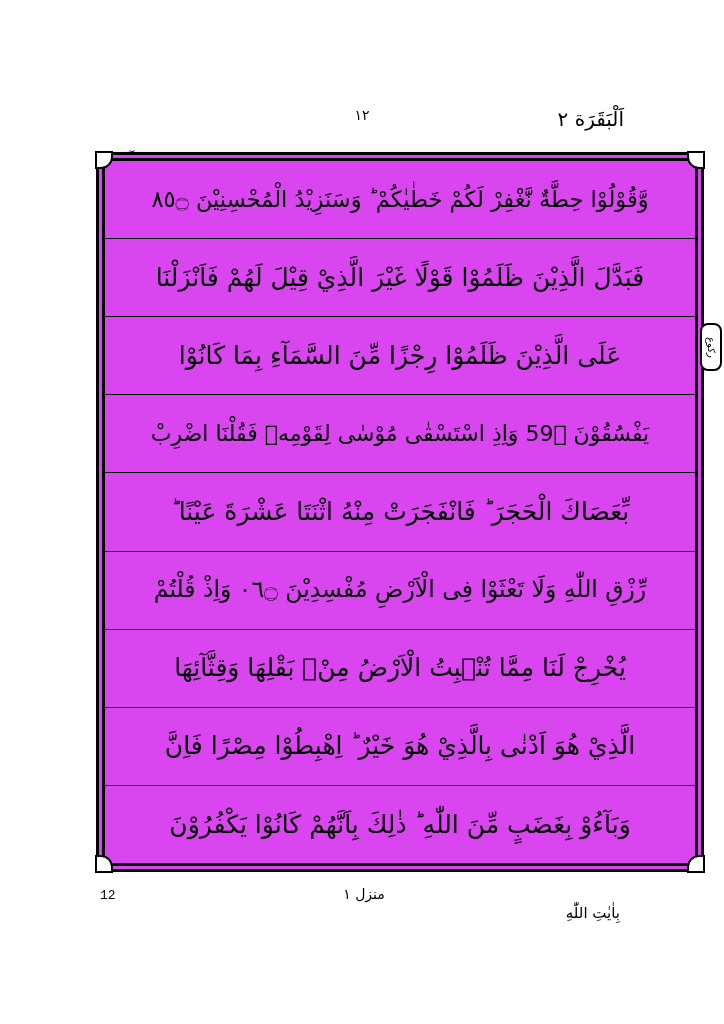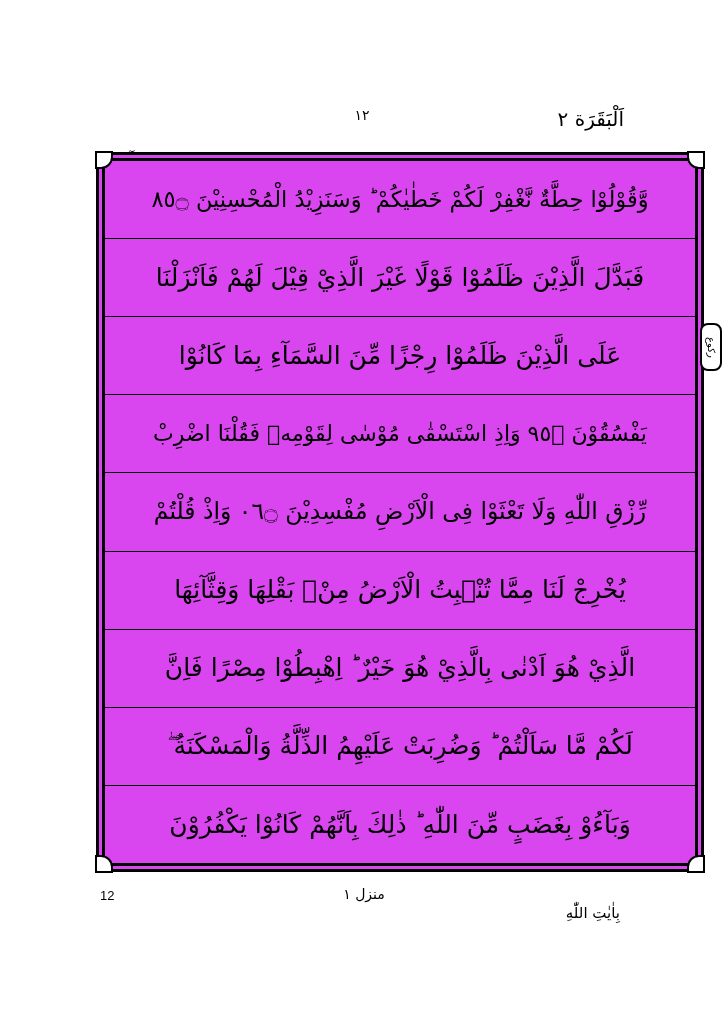--- a/index.html
+++ b/index.html
@@ -174,21 +174,21 @@
     transform: translateX(-50%);
     top: 2px;
     font-size: 14px;
     white-space: nowrap;
   }
   .footer-left {
     position: absolute;
     left: 0px;
     top: 4px;
     font-size: 13px;
-    font-family: Liberation Sans, sans-serif;
+    font-family: Liberation Mono, monospace;
     direction: ltr;
   }
 </style>
 </head>
 <body>
 
 <div class="page">
 
   <div class="page-header">
     <span class="header-item header-surah">اَلْبَقَرَة ٢</span>
@@ -208,33 +208,33 @@
         <div class="ayah-line">
             <div class="ayah-text" style="font-size: 22.5px;">وَّقُوْلُوْا حِطَّةٌ نَّغْفِرْ لَكُمْ خَطٰيٰكُمْ ؕ وَسَنَزِيْدُ الْمُحْسِنِيْنَ ۝٥٨</div>
           </div>
         <div class="ayah-line">
             <div class="ayah-text">فَبَدَّلَ الَّذِيْنَ ظَلَمُوْا قَوْلًا غَيْرَ الَّذِيْ قِيْلَ لَهُمْ فَاَنْزَلْنَا</div>
           </div>
         <div class="ayah-line">
             <div class="ayah-text">عَلَى الَّذِيْنَ ظَلَمُوْا رِجْزًا مِّنَ السَّمَآءِ بِمَا كَانُوْا</div>
           </div>
         <div class="ayah-line">
-            <div class="ayah-text" style="font-size: 22px;">يَفْسُقُوْنَ ۝٥٩ وَاِذِ اسْتَسْقٰى مُوْسٰى لِقَوْمِهٖ فَقُلْنَا اضْرِبْ</div>
+            <div class="ayah-text" style="font-size: 22px;">يَفْسُقُوْنَ ۝95 وَاِذِ اسْتَسْقٰى مُوْسٰى لِقَوْمِهٖ فَقُلْنَا اضْرِبْ</div>
+          </div>
+        <div class="ayah-line">
+            <div class="ayah-text">بِّعَصَاكَ الْحَجَرَ ؕ فَانْفَجَرَتْ مِنْهُ اثْنَتَا عَشْرَةَ عَيْنًا ؕ</div>
           </div>
         <div class="ayah-line">
             <div class="ayah-text" style="font-size: 23.5px;">رِّزْقِ اللّٰهِ وَلَا تَعْثَوْا فِى الْاَرْضِ مُفْسِدِيْنَ ۝٦٠ وَاِذْ قُلْتُمْ</div>
           </div>
         <div class="ayah-line">
             <div class="ayah-text">يُخْرِجْ لَنَا مِمَّا تُنْۢبِتُ الْاَرْضُ مِنْۢ بَقْلِهَا وَقِثَّآئِهَا</div>
           </div>
         <div class="ayah-line">
             <div class="ayah-text">الَّذِيْ هُوَ اَدْنٰى بِالَّذِيْ هُوَ خَيْرٌ ؕ اِهْبِطُوْا مِصْرًا فَاِنَّ</div>
-          </div>
-        <div class="ayah-line">
-            <div class="ayah-text">لَكُمْ مَّا سَاَلْتُمْ ؕ وَضُرِبَتْ عَلَيْهِمُ الذِّلَّةُ وَالْمَسْكَنَةُ ۖ</div>
           </div>
         <div class="ayah-line">
             <div class="ayah-text">وَبَآءُوْ بِغَضَبٍ مِّنَ اللّٰهِ ؕ ذٰلِكَ بِاَنَّهُمْ كَانُوْا يَكْفُرُوْنَ</div>
           </div>
       </div>
     </div>
     <div class="medallion">رکوع</div>
   </div>
 
   <div class="page-footer">

